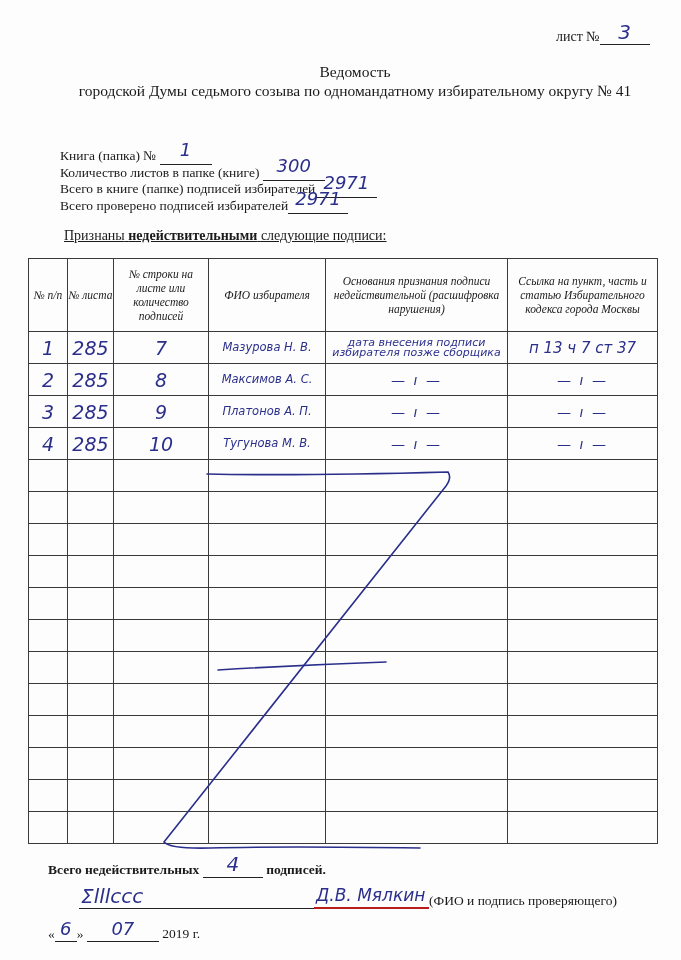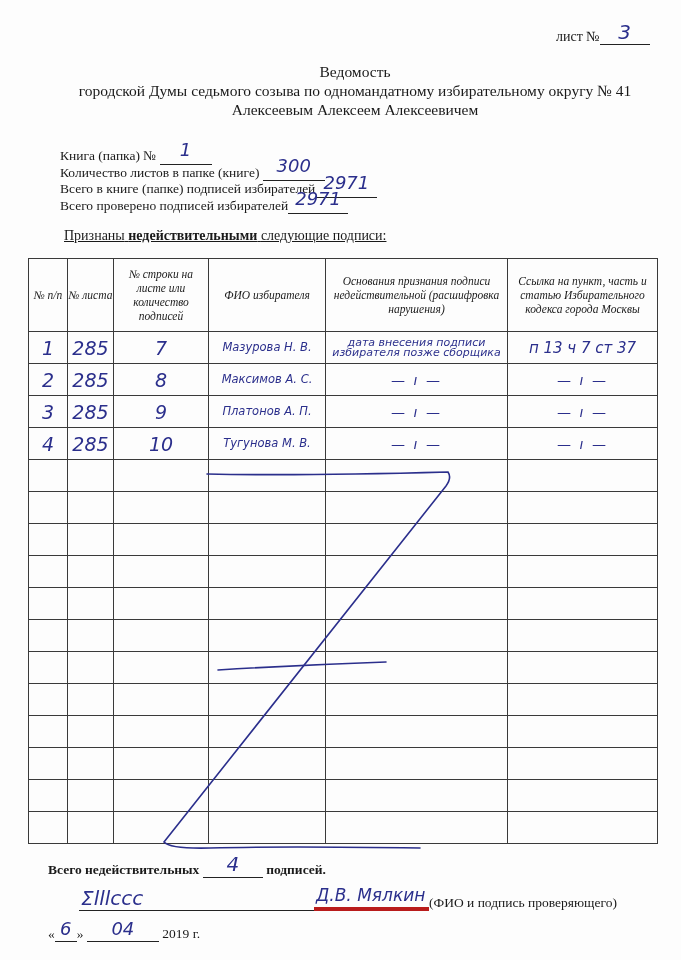--- a/index.html
+++ b/index.html
@@ -45,39 +45,38 @@
 
   .zstroke { position: absolute; left: 0; top: 0; pointer-events: none; }
 
   .total { left: 48px; top: 862px; font-size: 13.5px; font-weight: bold; white-space: nowrap; }
   .total .fill { display: inline-block; width: 60px; border-bottom: 1px solid #222; text-align: center; height: 15px; vertical-align: bottom; position: relative; }
   .total .fill span { position: absolute; left: 0; right: 0; top: -10px; font-size: 20px; font-weight: normal; }
 
   .sign { left: 45px; top: 885px; font-size: 13.5px; white-space: nowrap; margin-left: 34px; }
   .sign .sigline { display: inline-block; width: 235px; border-bottom: 1px solid #222; height: 22px; vertical-align: bottom; position: relative; }
   .sign .sigline span { position: absolute; left: 2px; top: -2px; font-size: 20px; }
-  .sign .nameline { display: inline-block; width: 115px; border-bottom: 4px solid #b91c1c; height: 22px; vertical-align: bottom; position: relative; }
+  .sign .nameline { display: inline-block; width: 115px; border-bottom: 2px solid #b91c1c; height: 22px; vertical-align: bottom; position: relative; }
   .sign .nameline span { position: absolute; left: 2px; top: 0px; font-size: 17px; white-space: nowrap; }
 
   .date { left: 48px; top: 926px; font-size: 13.5px; white-space: nowrap; }
   .date .d { display: inline-block; width: 22px; border-bottom: 1px solid #222; text-align: center; height: 15px; vertical-align: bottom; position: relative; }
   .date .m { display: inline-block; width: 72px; border-bottom: 1px solid #222; text-align: center; height: 15px; vertical-align: bottom; position: relative; }
   .date .d span, .date .m span { position: absolute; left: 0; right: 0; top: -8px; font-size: 18px; }
 </style>
 </head>
 <body>
 
 <div class="abs sheet-no">
   <span>лист №</span><span class="line"><span class="ink">3</span></span>
 </div>
 
 <div class="abs title-block">
   <div>Ведомость</div>
   <div>городской Думы седьмого созыва по одномандатному избирательному округу № 41</div>
-  <div>Алексеевым Алексеем Алексеевичем</div>
 </div>
 
 <div class="abs meta">
   <div class="row">
     <span>Книга (папка) №</span>
     <span class="fill" style="width:52px"><span class="ink">1</span></span>
   </div>
   <div class="row">
     <span>Количество листов в папке (книге)</span>
     <span class="fill" style="width:62px"><span class="ink">300</span></span>
@@ -257,15 +256,15 @@
   <span class="fill"><span class="ink">4</span></span>
   <span>подписей.</span>
 </div>
 
 <div class="abs sign">
   <span class="sigline"><span class="ink">Ʃlllccc</span></span><span class="nameline"><span class="ink">Д.В. Мялкин</span></span><span>(ФИО и подпись проверяющего)</span>
 </div>
 
 <div class="abs date">
   <span>«</span><span class="d"><span class="ink">6</span></span><span>»</span>
-  <span class="m"><span class="ink">04</span></span>
+  <span class="m"><span class="ink">07</span></span>
   <span>2019 г.</span>
 </div>
 
 </body></html>

